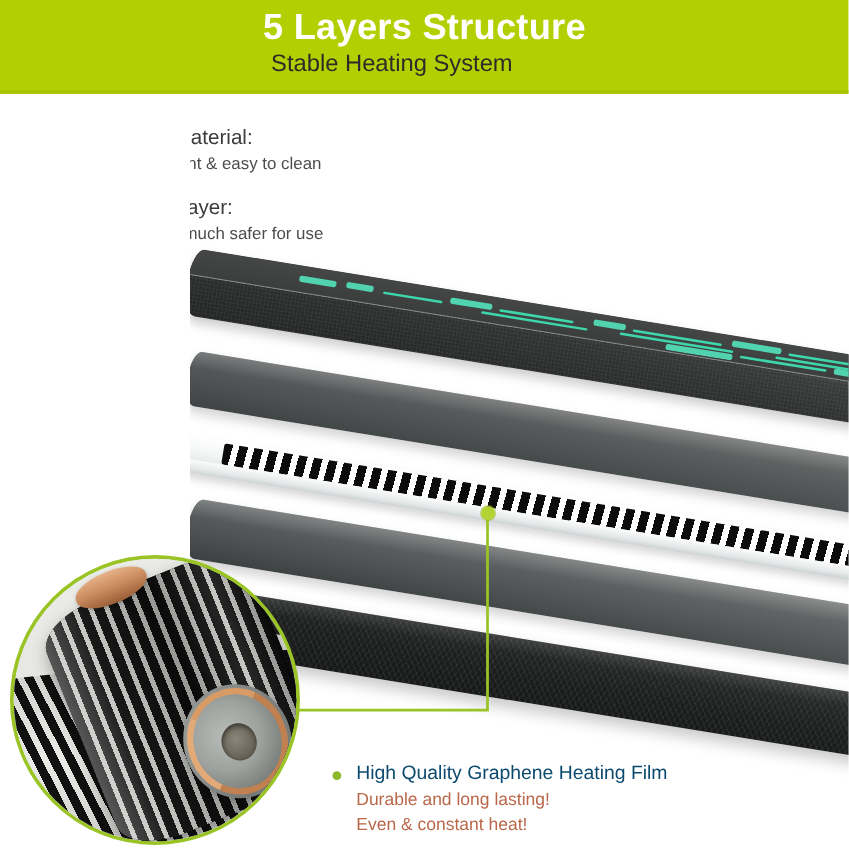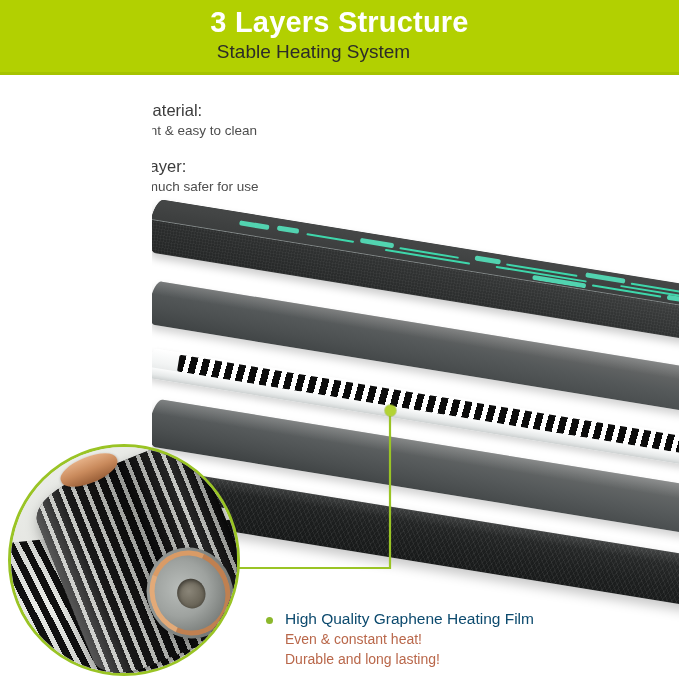--- a/index.html
+++ b/index.html
@@ -402,21 +402,21 @@
   }
 </style>
 </head>
 <body>
 
 <div id="page">
 
   <div class="header-banner">
     <div class="banner-underline"></div>
   </div>
-  <div class="header-title">3 Layers Structure</div>
+  <div class="header-title">5 Layers Structure</div>
   <div class="header-subtitle">Stable Heating System</div>
 
   <div class="stack">
 
     <div class="layer layer-1">
       <div class="layer-face">
         <div class="mat-top-surface"></div>
         <div class="mat-print">
           <div class="print-blob" style="left:2px;  top:7px;  width:30px;"></div>
           <div class="print-blob" style="left:40px; top:6px;  width:22px;"></div>
@@ -502,17 +502,17 @@
     <div class="copper-top"></div>
     <div class="roll-cap">
       <div class="roll-cap-copper"></div>
       <div class="roll-hole"></div>
     </div>
   </div>
 
   <div class="bottom-callout">
     <span class="bc-dot"></span>
     <div class="bc-title">High Quality Graphene Heating Film</div>
+    <div class="bc-line">Durable and long lasting!</div>
     <div class="bc-line">Even &amp; constant heat!</div>
-    <div class="bc-line">Durable and long lasting!</div>
   </div>
 
 </div>
 
 </body></html>

